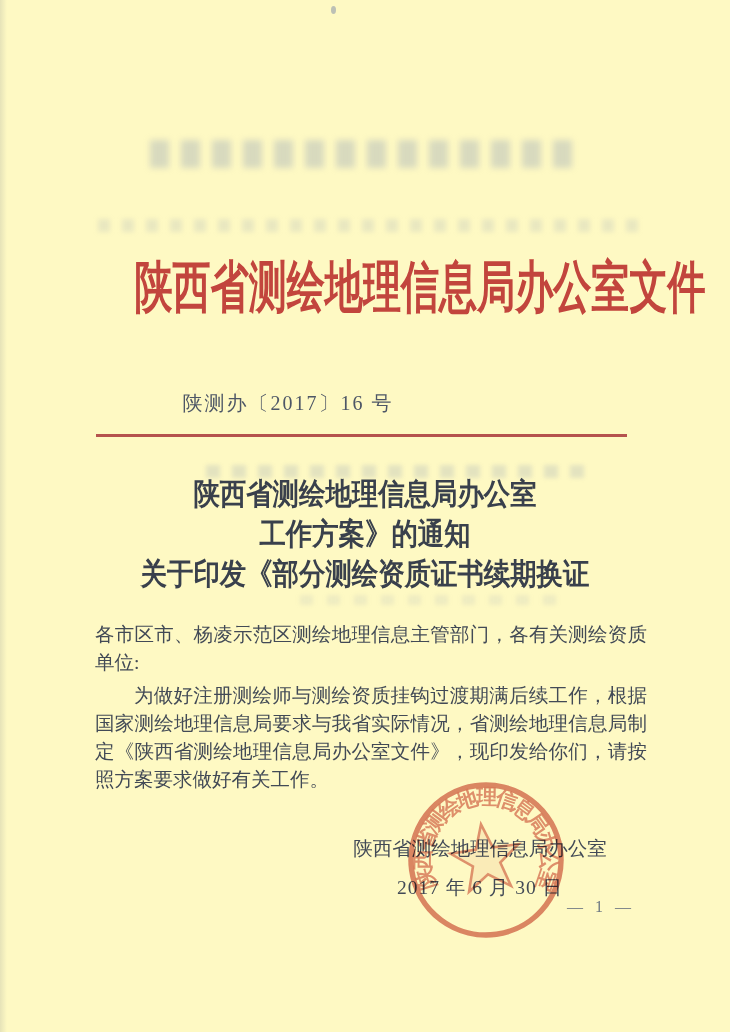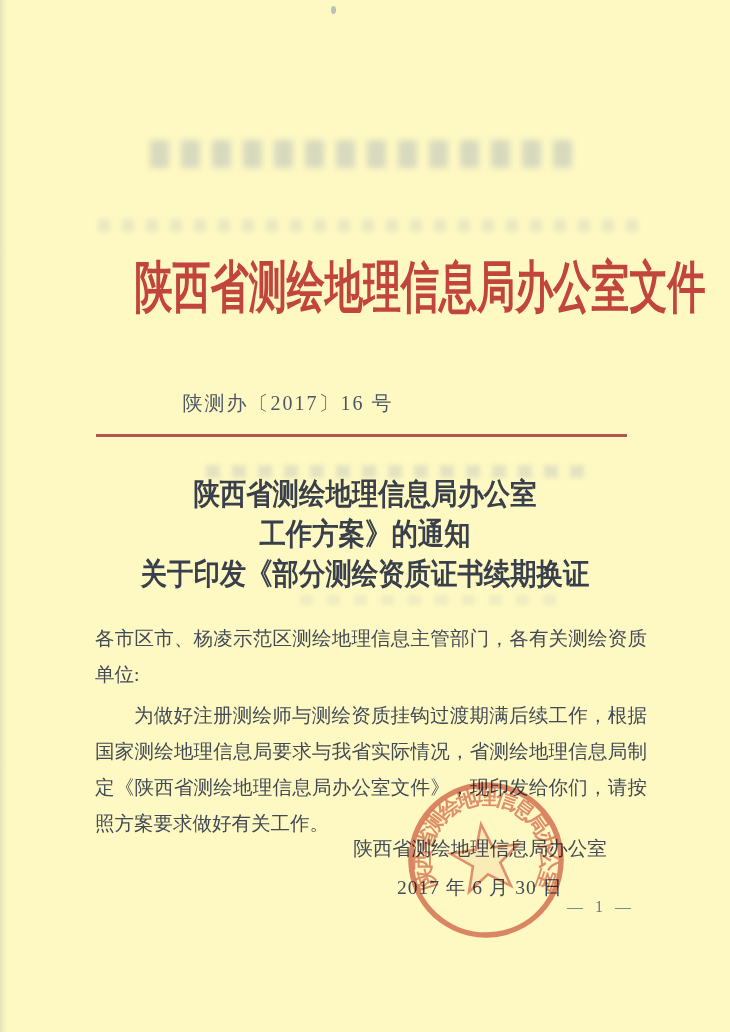--- a/index.html
+++ b/index.html
@@ -70,21 +70,21 @@
     text-align:center; color:#39404c;
     font-size:30px; font-weight:bold; line-height:40px;
   }
   .doc-title .line { white-space:nowrap; }
   .doc-title .squeeze {
     display:inline-block; transform:scaleX(0.88); transform-origin:center;
   }
   
   .body-block {
     position:absolute; left:95px; top:621px; width:552px;
-    font-size:19.5px; line-height:36px; color:#424a56;
+    font-size:19.5px; line-height:28px; color:#424a56;
     text-align:justify;
   }
   .body-block .para { margin-top:5px; text-indent:39px; }
   .sign-block {
     position:absolute; left:350px; top:836px; width:260px;
     text-align:center; color:#424a56;
     font-size:19.5px; line-height:26px;
   }
   .sign-date { margin-top:13px; letter-spacing:1px; }
   .page-number {

